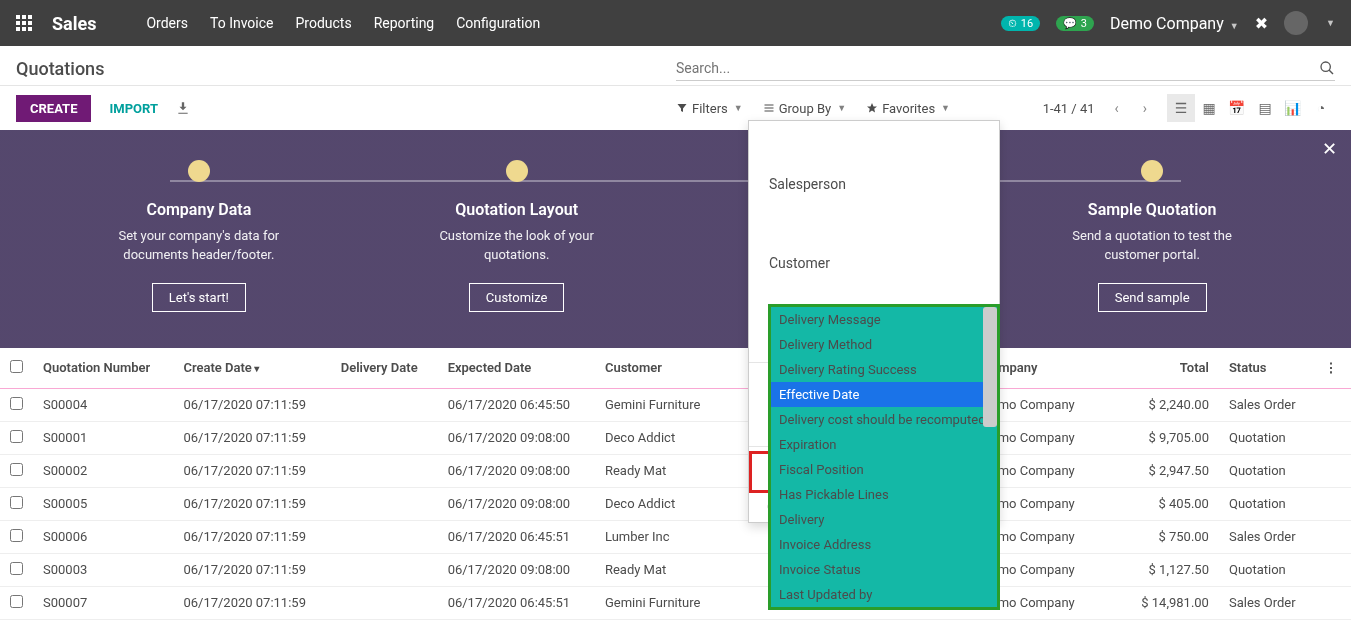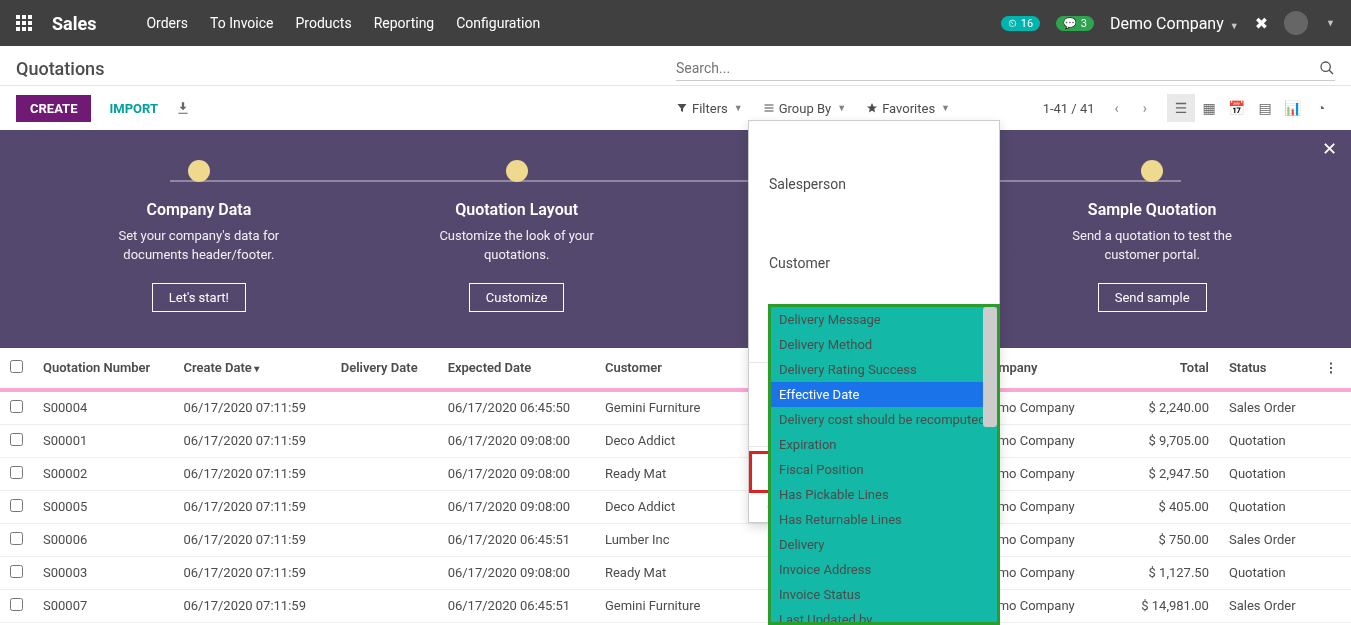--- a/index.html
+++ b/index.html
@@ -42,21 +42,21 @@
 .steps-line { position: absolute; top: 50px; left: 170px; right: 170px; height: 2px; background: rgba(255,255,255,0.35); }
 .step { flex: 1; text-align: center; position: relative; }
 .step .dot { width: 22px; height: 22px; border-radius: 50%; background: #efd98f; margin: 0 auto 18px; position: relative; z-index: 2; }
 .step h3 { font-size: 16px; font-weight: 600; margin-bottom: 8px; }
 .step p { font-size: 13px; line-height: 1.45; opacity: 0.92; margin-bottom: 18px; }
 .step .btn-outline { border: 1px solid #fff; background: transparent; color: #fff; padding: 6px 16px; font-size: 13px; cursor: pointer; }
 
 
 .table-wrap { overflow: auto; }
 table.list { width: 100%; border-collapse: collapse; font-size: 13px; }
-table.list th { text-align: left; padding: 12px 10px; color: #4c4c4c; font-weight: 600; border-bottom: 4px solid #f9a8d4; white-space: nowrap; }
+table.list th { text-align: left; padding: 12px 10px; color: #4c4c4c; font-weight: 600; border-bottom: 1px solid #f9a8d4; white-space: nowrap; }
 table.list td { padding: 8px 10px; border-bottom: 1px solid #eee; color: #4c4c4c; white-space: nowrap; }
 table.list th.sort::after { content: " ▾"; font-size: 10px; }
 table.list th.check, table.list td.check { width: 30px; text-align: center; }
 table.list td.right, table.list th.right { text-align: right; }
 input[type=checkbox] { cursor: pointer; }
 
 
 .dropdown-popup { position: absolute; top: 120px; left: 748px; width: 252px; background: #fff; border: 1px solid #ccc; box-shadow: 0 4px 10px rgba(0,0,0,0.15); z-index: 20; font-size: 14px; color: #4c4c4c; }
 .dropdown-popup .item { padding: 8px 20px; cursor: pointer; display: flex; align-items: center; justify-content: space-between; margin-top: 47px; }
 .dropdown-popup .divider { height: 1px; background: #e5e5e5; margin: 4px 0; }
@@ -319,20 +319,19 @@
 <div class="suggest-list">
   <div id="suggest-body">
       <div class="sitem">Delivery Message</div>
       <div class="sitem">Delivery Method</div>
       <div class="sitem">Delivery Rating Success</div>
       <div class="sitem selected">Effective Date</div>
       <div class="sitem">Delivery cost should be recomputed</div>
       <div class="sitem">Expiration</div>
       <div class="sitem">Fiscal Position</div>
       <div class="sitem">Has Pickable Lines</div>
-      <div class="sitem">Has Returnable Lines</div>
       <div class="sitem">Delivery</div>
       <div class="sitem">Invoice Address</div>
       <div class="sitem">Invoice Status</div>
       <div class="sitem">Last Updated by</div>
     </div>
   <div class="suggest-scroll-thumb"></div>
 </div>
 
 </body></html>

